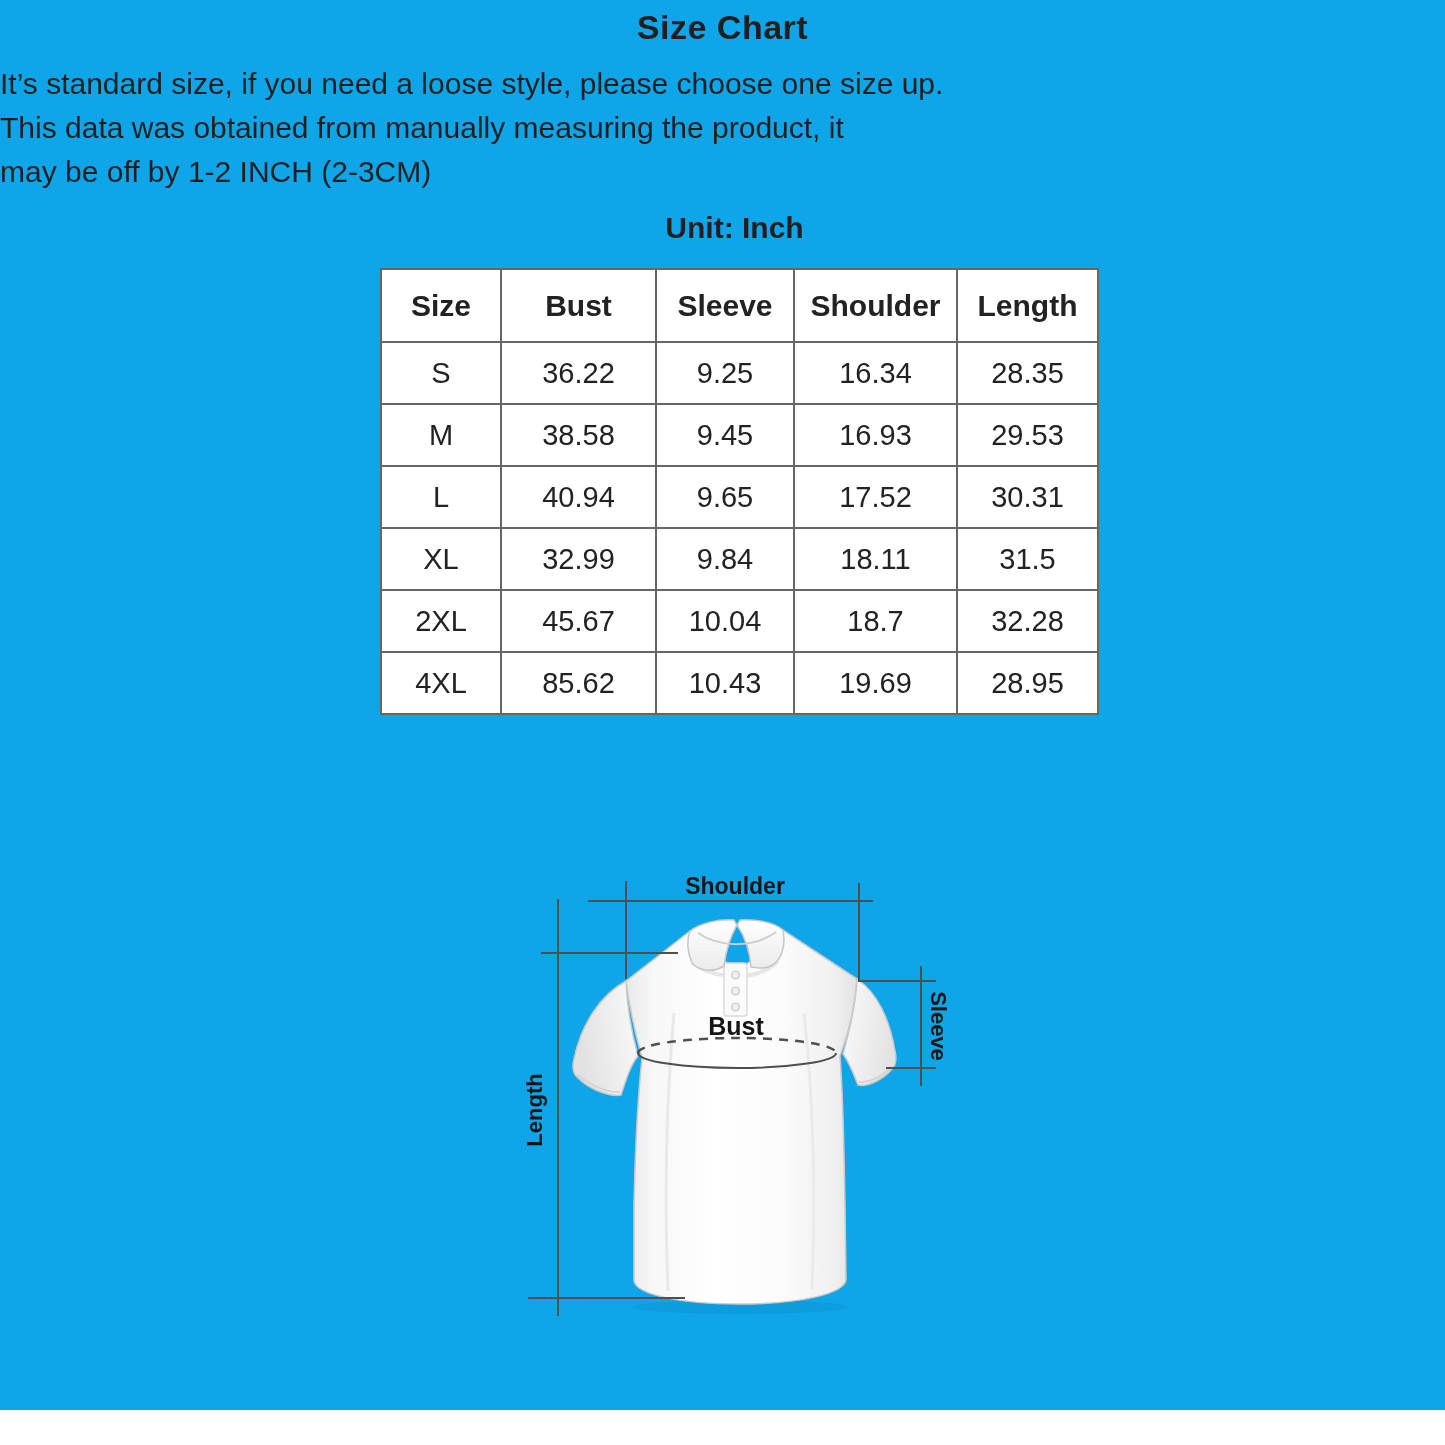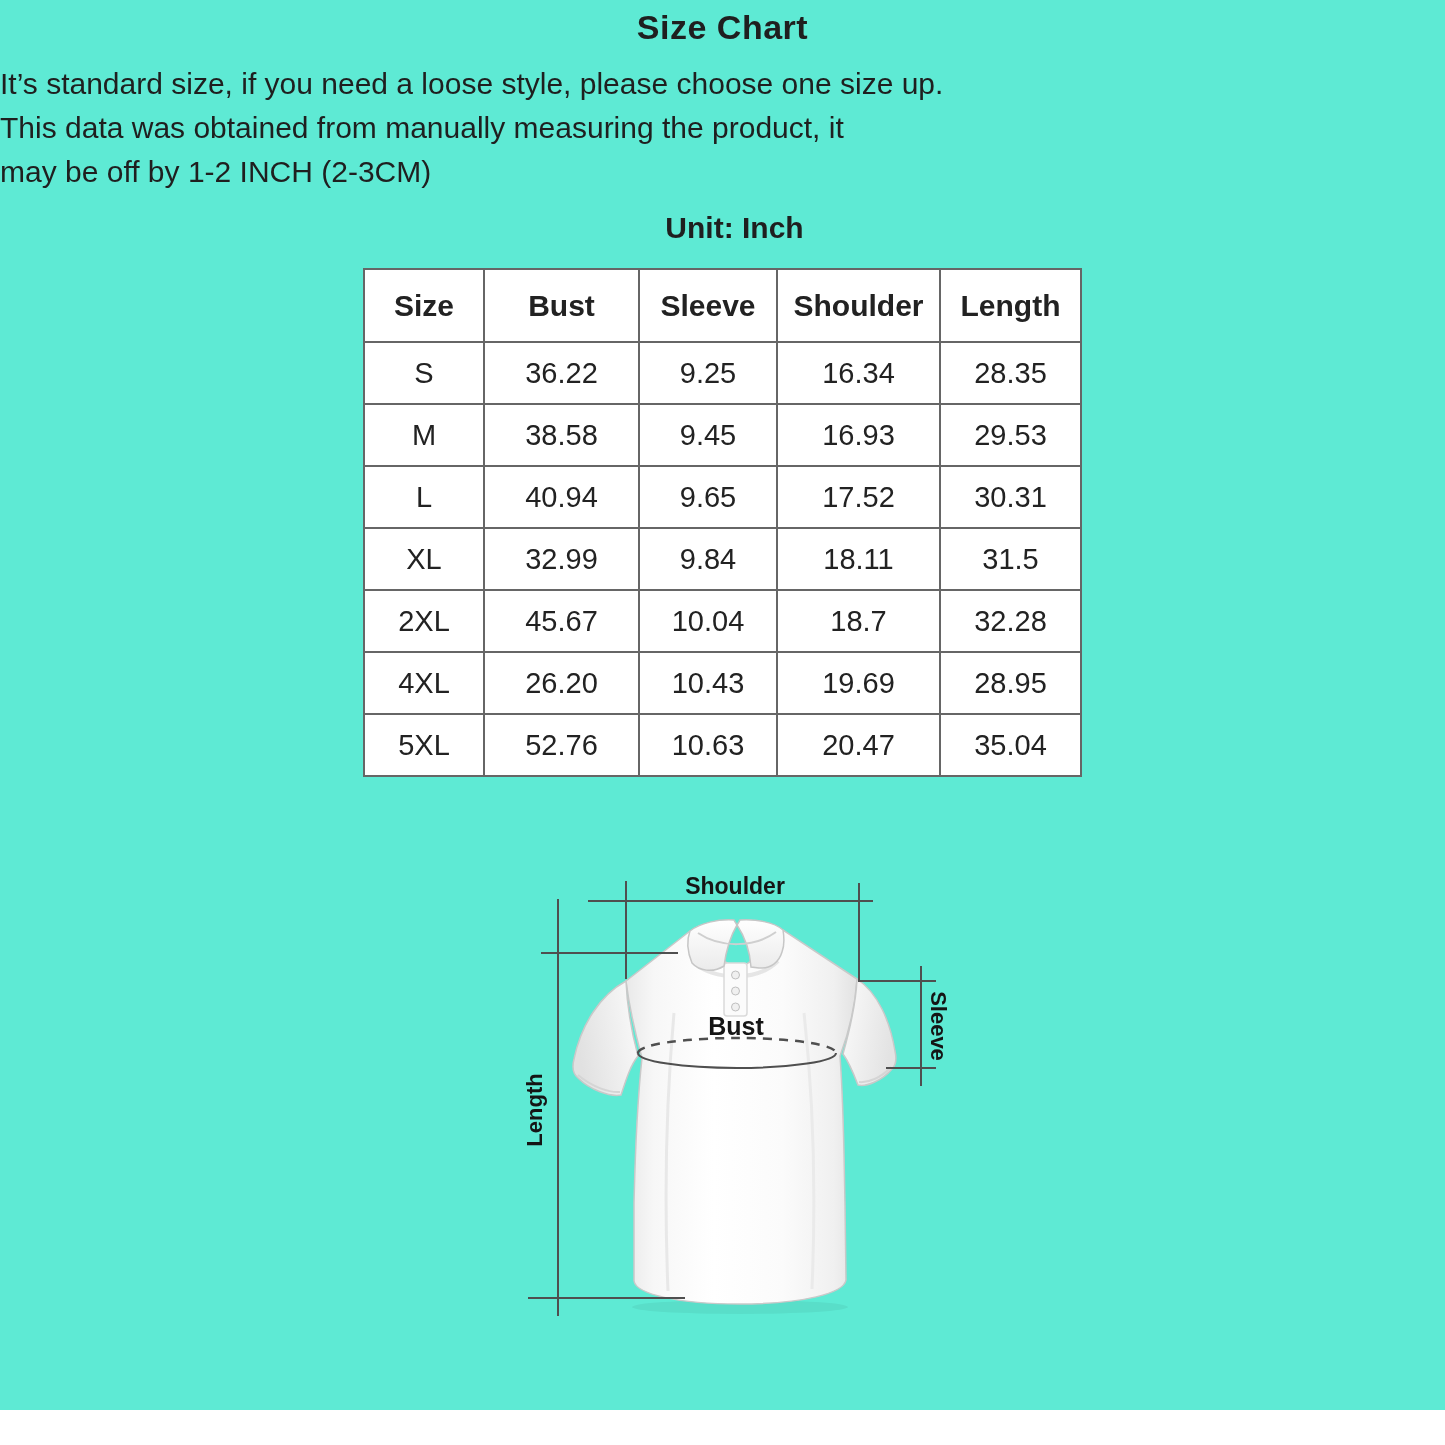--- a/index.html
+++ b/index.html
@@ -1,33 +1,33 @@
 <!DOCTYPE html>
 <html style="--color-text: #1f1f1f; --color-table-border: #666666; --color-measure-line: #4f4f4f;"><head>
 <meta charset="utf-8">
 <style>
   html,body{margin:0;padding:0;background:#fff;}
   .canvas{
-    position:relative;width:1445px;height:1410px;background:#5eead4;overflow:hidden;
+    position:relative;width:1445px;height:1410px;background:#0ea5e9;overflow:hidden;
     font-family:"Liberation Sans",sans-serif;color:var(--color-text,#1f1f1f);
   }
   .page-title{
     position:absolute;top:8px;left:0;width:100%;text-align:center;
     font-size:34px;font-weight:bold;letter-spacing:.5px;color:var(--color-text,#1f1f1f);
   }
   .size-note{
     position:absolute;top:62px;left:0;width:100%;text-align:left;
     font-size:30px;line-height:44px;color:var(--color-text,#1f1f1f);
   }
   .unit-label{
     position:absolute;top:211px;left:0;width:100%;text-align:center;
     font-size:30px;font-weight:bold;color:var(--color-text,#1f1f1f);padding-left:12px;
   }
   table.size-table{
-    position:absolute;left:363px;top:268px;width:717px;
+    position:absolute;left:380px;top:268px;width:717px;
     border-collapse:collapse;table-layout:fixed;padding-left:47px;
   }
   table.size-table th,table.size-table td{
     border:2px solid var(--color-table-border,#666);
     text-align:center;vertical-align:middle;padding:0;
     background:#fff;color:#222;
   }
   table.size-table th{height:71px;font-size:30px;font-weight:bold;}
   table.size-table td{height:60px;font-size:29px;font-weight:normal;}
   .diagram{position:absolute;left:478px;top:863px;width:522px;height:468px;}
@@ -104,31 +104,24 @@
         </tr>
         <tr>
           <td>2XL</td>
           <td>45.67</td>
           <td>10.04</td>
           <td>18.7</td>
           <td>32.28</td>
         </tr>
         <tr>
           <td>4XL</td>
-          <td>26.20</td>
+          <td>85.62</td>
           <td>10.43</td>
           <td>19.69</td>
           <td>28.95</td>
-        </tr>
-        <tr>
-          <td>5XL</td>
-          <td>52.76</td>
-          <td>10.63</td>
-          <td>20.47</td>
-          <td>35.04</td>
         </tr>
       </tbody>
   </table>
 
   <svg class="diagram" viewBox="0 0 522 468" xmlns="http://www.w3.org/2000/svg">
     <defs>
       <linearGradient id="torsoG" x1="0" y1="0" x2="1" y2="0">
         <stop offset="0" stop-color="#e9e9e9"></stop>
           <stop offset="0.12" stop-color="#f7f7f7"></stop>
         <stop offset="0.38" stop-color="#ffffff"></stop>

